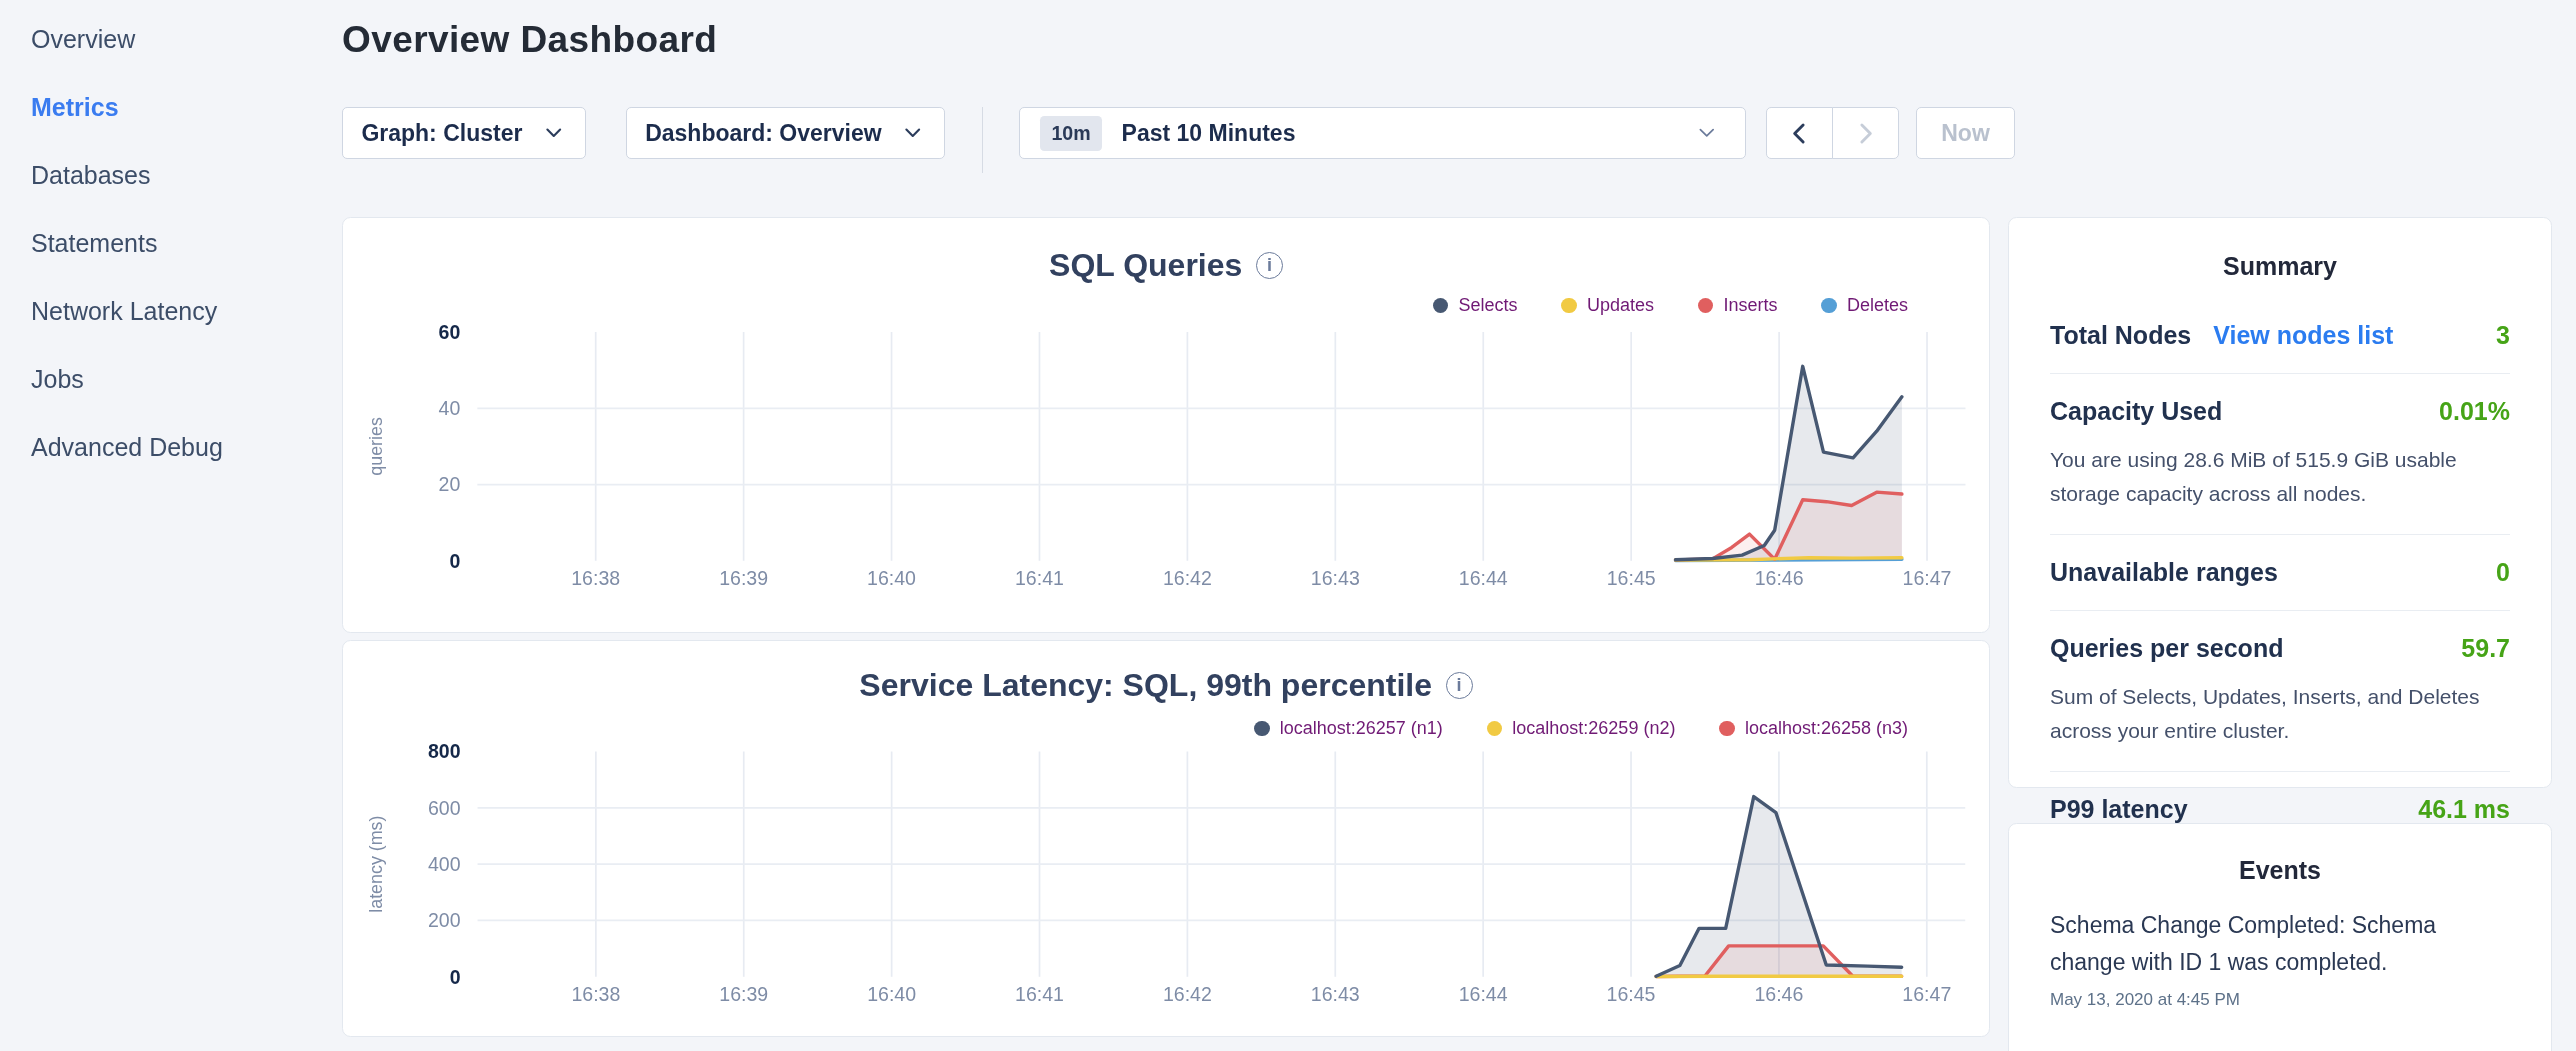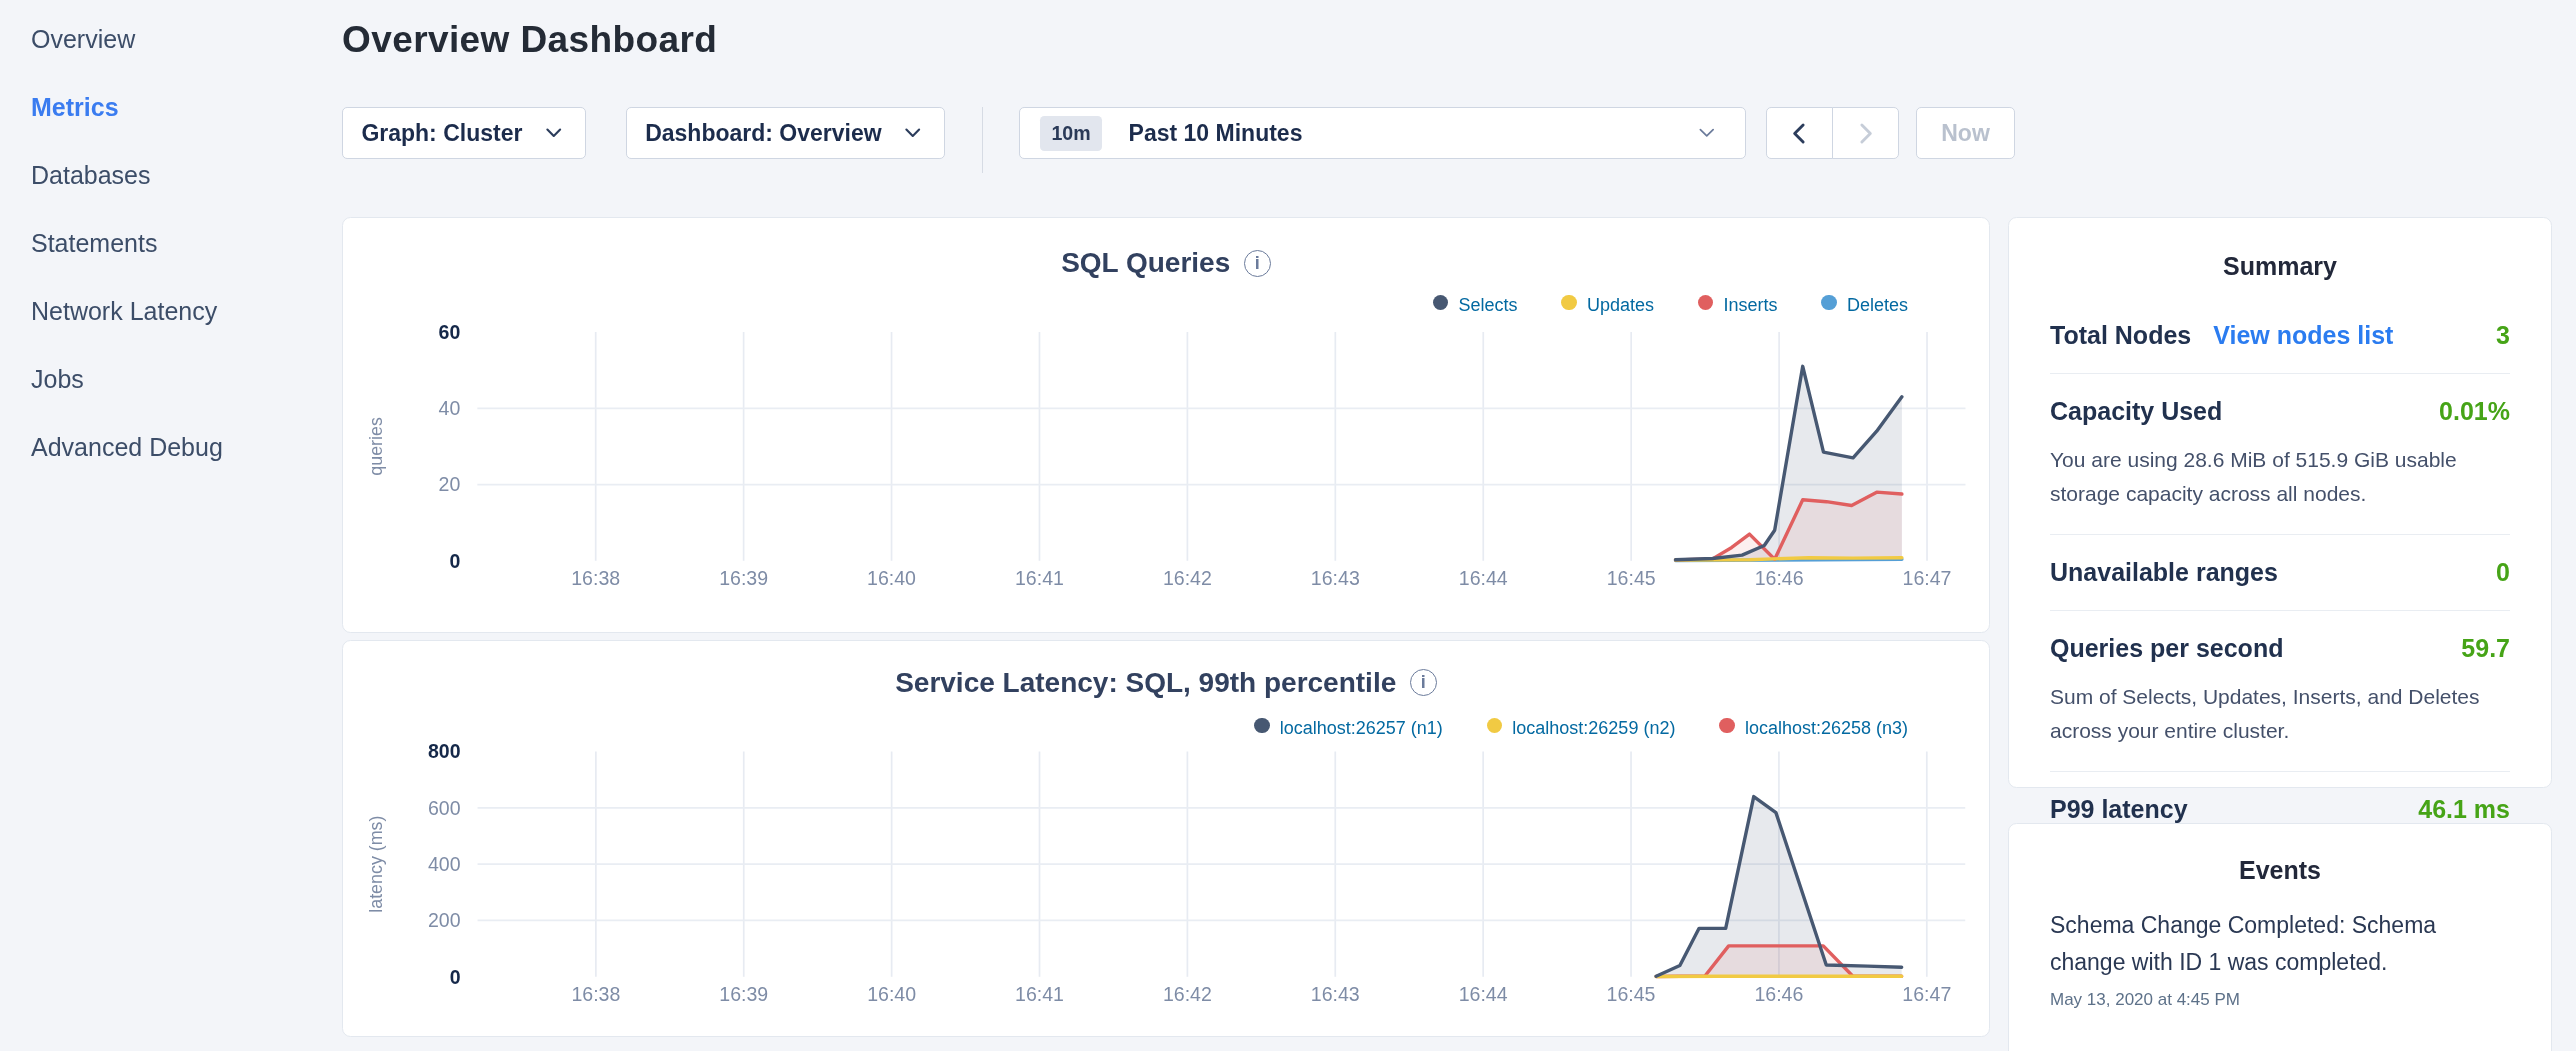--- a/index.html
+++ b/index.html
@@ -31,21 +31,21 @@
   .ctl {
     position:absolute; top:107px; height:52px; background:#fff;
     border:1.7px solid #cfd6e2; border-radius:5.1px;
     display:flex; align-items:center; justify-content:center;
     font-size:23px; font-weight:bold; color:#1c2c4c; cursor:pointer;
   }
   #graph-dd   { left:342px; width:244px; gap:18.7px; }
   #dash-dd    { left:626px; width:319px; gap:18.7px; }
   #ctl-divider{ position:absolute; left:982px; top:107px; height:66px; width:0;
                 border-left:1.7px solid #d6dbe4; }
-  #time-dd    { left:1019px; width:727px; justify-content:flex-start; padding:0 25.5px 0 20.4px; gap:27px; }
+  #time-dd    { left:1019px; width:727px; justify-content:flex-start; padding:0 25.5px 0 20.4px; gap:20px; }
   #time-dd .spacer { flex:1; }
   .badge {
     background:#e2e6ee; border-radius:4.3px; padding:6px 11px;
     font-size:19.6px; font-weight:bold; color:#2a3a58;
   }
   .chev { width:25.5px; height:25.5px; display:inline-block; }
   .chev svg { width:100%; height:100%; }
   #prev-btn { left:1766px; width:67px; border-radius:5.1px 0 0 5.1px; }
   #next-btn { left:1832px; width:67px; border-radius:0 5.1px 5.1px 0; }
   #now-btn  { left:1916px; width:99px; color:#b9c1ce; }
@@ -59,32 +59,32 @@
   #chart-panel-0 { left:342px; top:217px;  width:1648px; height:416px; }
   #chart-panel-1 { left:342px; top:640px;  width:1648px; height:397px; }
   #summary-panel { left:2008px; top:217px; width:544px; height:571px; }
   #events-panel  { left:2008px; top:823px; width:544px; height:264px; }
 
   .chart-title-row {
     position:absolute; top:29px; left:0; right:0;
     display:flex; align-items:center; justify-content:center; gap:13.6px;
   }
   #chart-panel-1 .chart-title-row { top:25.5px; }
-  .chart-title { font-size:28px; font-weight:bold; color:#32415f; }
+  .chart-title { font-size:32px; font-weight:bold; color:#32415f; }
   .info-icon {
     width:27px; height:27px; border:1.7px solid #6b7b9b; border-radius:50%;
     color:#6b7b9b; font-size:18px; font-weight:bold; line-height:24px;
     text-align:center; display:inline-block; cursor:pointer;
   }
   .legend {
     position:absolute; top:77px; right:81px;
     display:flex; gap:44px; align-items:center;
   }
-  .legend-item { display:flex; gap:10.2px;
-    font-size:18px; color:#0369a1; }
+  .legend-item { display:flex; align-items:center; gap:10.2px;
+    font-size:18px; color:#701a75; }
   .legend-dot { width:15.3px; height:15.3px; border-radius:50%; display:inline-block; }
   .chart-svg { position:absolute; left:0; top:0; }
 
   
   #summary-panel .inner { padding:0 41px; }
   .panel-heading {
     text-align:center; font-size:25px; font-weight:bold; color:#22283a;
     margin:34px 0 17px 0;
   }
   .sum-row { padding:23px 0; border-bottom:1.7px solid #e9edf2; }

